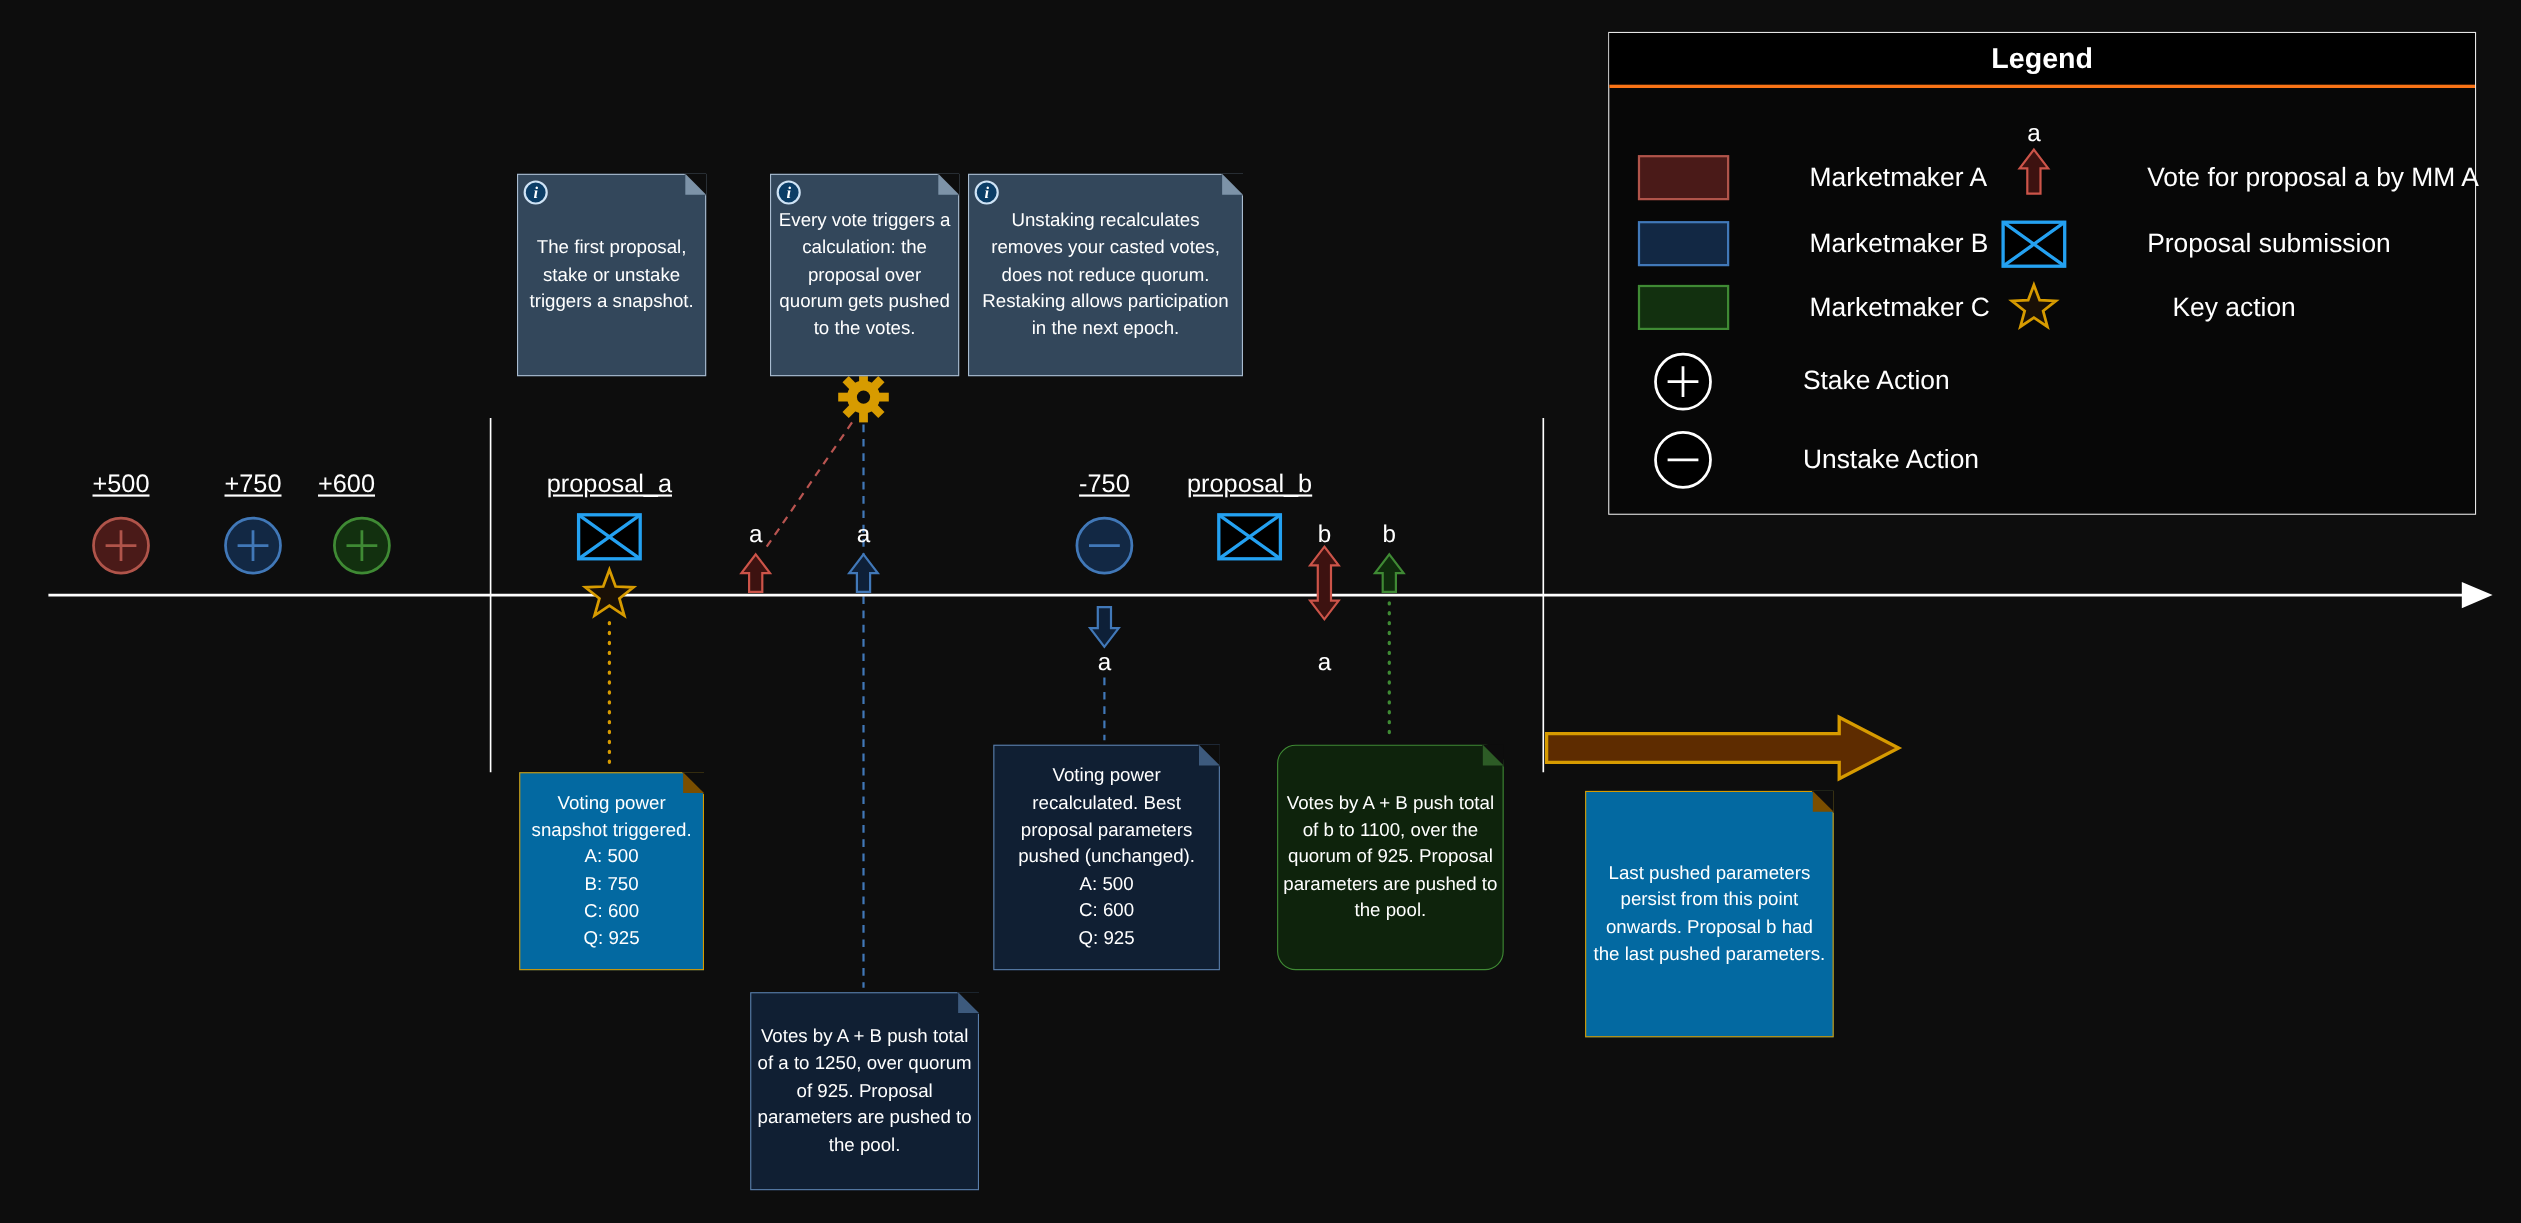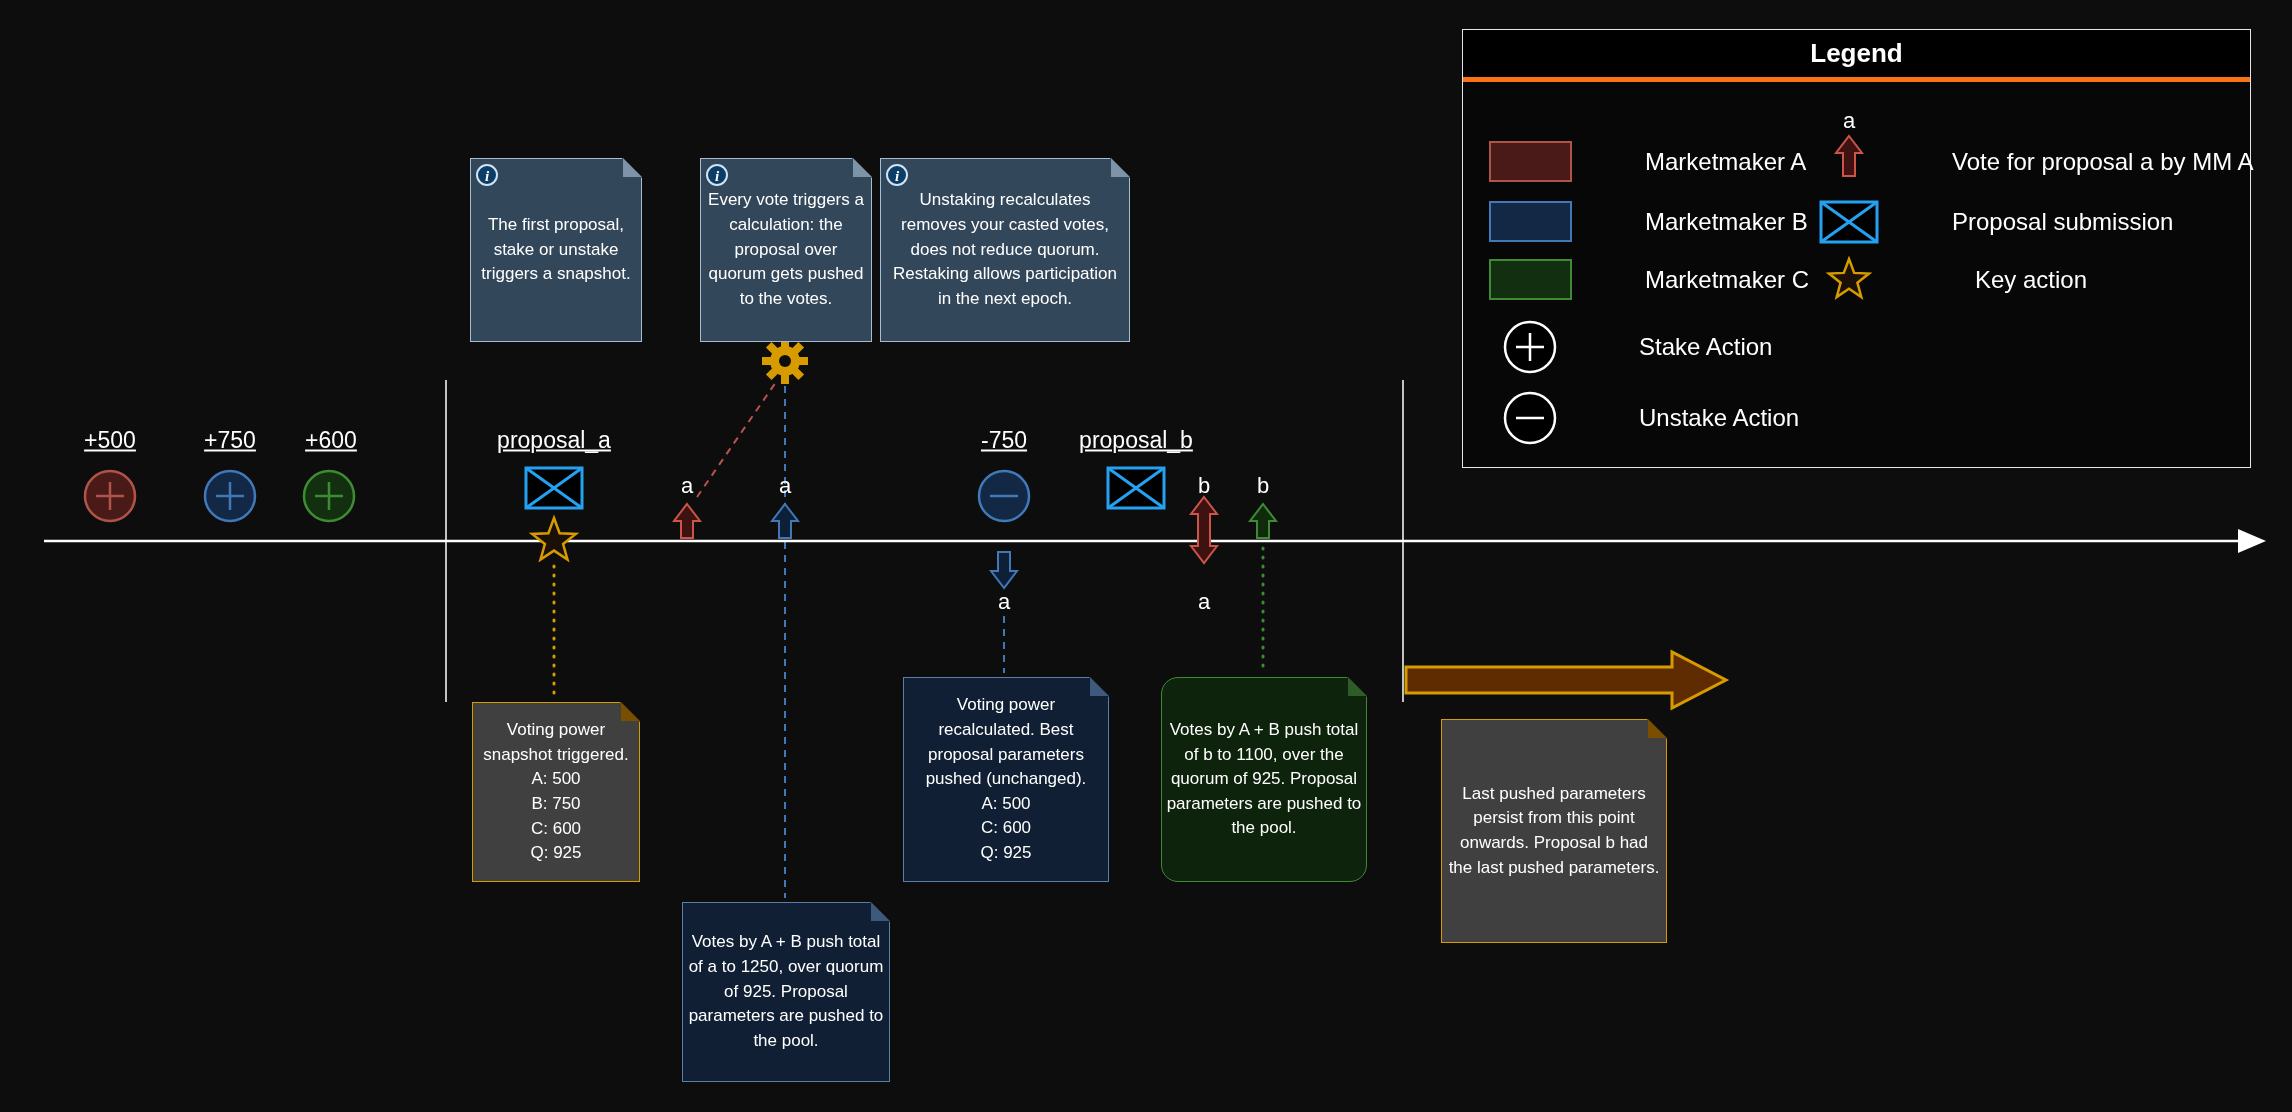--- a/index.html
+++ b/index.html
@@ -10,29 +10,29 @@
   .amt{font-size:23px;text-decoration:underline;}
   .vl{font-size:22px;}
   
   .note{position:absolute;border:1px solid;box-sizing:border-box;display:flex;align-items:center;justify-content:center;
         text-align:center;font-size:17px;line-height:1.45;white-space:pre-line;padding:6px 4px;z-index:3;}
   .note::before{content:"";position:absolute;top:-1px;right:-1px;width:0;height:0;
         border-top:20px solid #0d0d0d;border-left:20px solid transparent;}
   .note::after{content:"";position:absolute;top:-1px;right:-1px;width:0;height:0;
         border-bottom:19px solid var(--fold);border-right:19px solid transparent;}
   .note-slate{background:#33475b;border-color:#a9bcd0;--fold:#7d93a8;}
-  .note-orange{background:#404040;border-color:#d79b00;--fold:#7a4e00;}
+  .note-orange{background:#0369a1;border-color:#d79b00;--fold:#7a4e00;}
   .note-blue{background:#101f33;border-color:#5a7fab;text-align:center;--fold:#3d5a7d;}
   .note-green{background:#0e230c;border-color:#3f8a34;border-radius:17px;--fold:#2d5c26;}
   .info-ic{position:absolute;top:5px;left:5px;width:22px;height:22px;border-radius:50%;background:#0b3d66;
         border:2px solid #cfe3f5;color:#fff;font:italic bold 15px/20px "Liberation Serif",serif;text-align:center;box-sizing:border-box;}
   
   .legend{position:absolute;left:1462px;top:29px;width:789px;height:439px;background:#070707;
         border:1px solid #e6e6e6;box-sizing:border-box;z-index:5;}
-  .legend-header{height:47px;border-bottom:5px solid #f97316;display:flex;align-items:center;justify-content:center;
+  .legend-header{height:47px;border-bottom:3px solid #f97316;display:flex;align-items:center;justify-content:center;
         font-size:26px;font-weight:bold;color:#fff;background:#000;}
   .sw{position:absolute;width:83px;height:41px;border:2.5px solid;box-sizing:border-box;}
   .lg-t{position:absolute;transform:translateY(-50%);font-size:24px;color:#fff;white-space:nowrap;margin-left:36px;}
 </style>
 </head>
 <body>
 
 <div class="canvas">
 
   <svg width="2292" height="1112" viewBox="0 0 2292 1112">
@@ -96,21 +96,21 @@
     <path d="M785 504 L798 521 L791 521 L791 538 L779 538 L779 521 L772 521 Z" fill="#0e2038" stroke="#4178b8" stroke-width="2"></path>
     <path d="M1004 588 L991 571 L998 571 L998 552 L1010 552 L1010 571 L1017 571 Z" fill="#0e2038" stroke="#4178b8" stroke-width="2"></path>
     <path d="M1204 497 L1217 514 L1210 514 L1210 546 L1217 546 L1204 563 L1191 546 L1198 546 L1198 514 L1191 514 Z" fill="#3d1210" stroke="#cc5449" stroke-width="2"></path>
     <path d="M1263 504 L1276 521 L1269 521 L1269 538 L1257 538 L1257 521 L1250 521 Z" fill="#0f2b0c" stroke="#3f8a34" stroke-width="2"></path>
 
     <path d="M1406 667 L1672 667 L1672 652 L1726 680 L1672 708 L1672 693 L1406 693 Z" fill="#5e2c00" stroke="#d79b00" stroke-width="3"></path>
   </svg>
 
   <div class="cl amt" style="left:110px;top:440px">+500</div>
   <div class="cl amt" style="left:230px;top:440px">+750</div>
-  <div class="cl amt" style="left:331px;top:440px">+600</div>
+  <div class="cl amt" style="left:315px;top:440px">+600</div>
   <div class="cl amt" style="left:554px;top:440px">proposal_a</div>
   <div class="cl amt" style="left:1004px;top:440px">-750</div>
   <div class="cl amt" style="left:1136px;top:440px">proposal_b</div>
 
   <div class="cl vl" style="left:687px;top:486px">a</div>
   <div class="cl vl" style="left:785px;top:486px">a</div>
   <div class="cl vl" style="left:1004px;top:602px">a</div>
   <div class="cl vl" style="left:1204px;top:486px">b</div>
   <div class="cl vl" style="left:1204px;top:602px">a</div>
   <div class="cl vl" style="left:1263px;top:486px">b</div>

